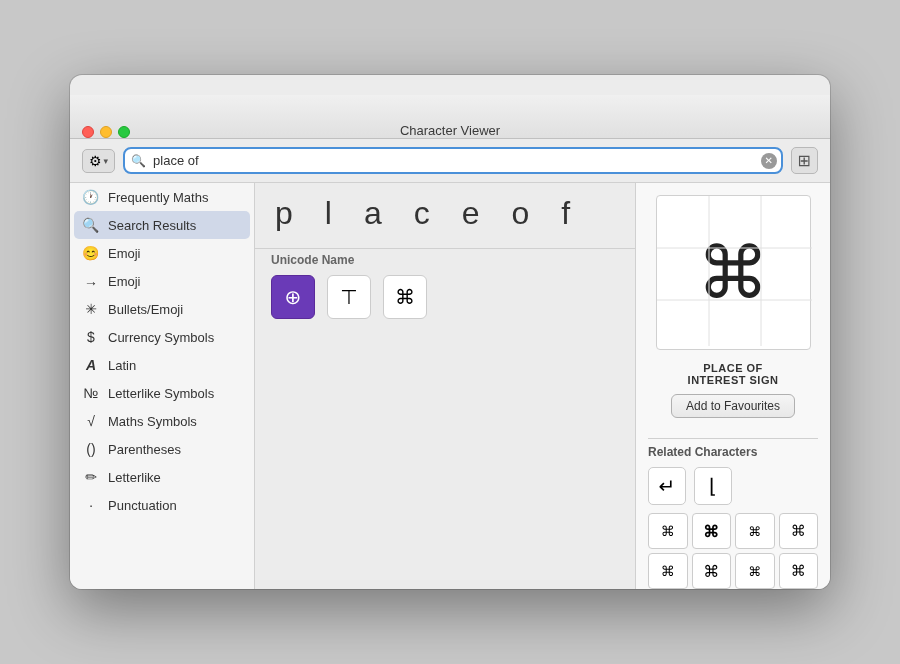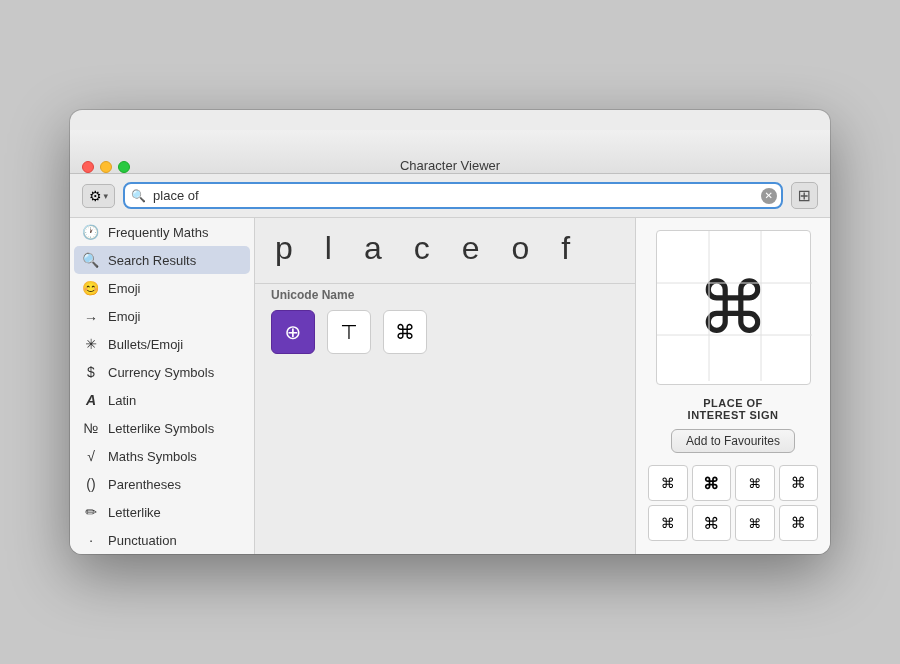--- a/index.html
+++ b/index.html
@@ -437,20 +437,27 @@
           <line x1="0" y1="104" x2="155" y2="104" stroke="#e0e0e0" stroke-width="1"></line>
         </svg>
         <span class="char-preview-inner">⌘</span>
       </div>
       <div class="char-name">
         <span>PLACE OF</span><br>
         <span>INTEREST SIGN</span>
       </div>
       <button class="add-fav-btn">Add to Favourites</button>
 
+      <div class="related-section">
+        <div class="related-header">Related Characters</div>
+        <div class="related-grid">
+          <div class="related-char">↵</div>
+          <div class="related-char">⌊</div>
+        </div>
+      </div>
 
       <div class="font-variation-section">
         <div class="font-variation-grid">
           <div class="fv-char" style="font-size:14px;">⌘</div>
           <div class="fv-char" style="font-size:16px;font-weight:bold;">⌘</div>
           <div class="fv-char" style="font-size:13px;">⌘</div>
           <div class="fv-char" style="font-size:15px;">⌘</div>
           <div class="fv-char" style="font-size:14px;">⌘</div>
           <div class="fv-char" style="font-size:16px;">⌘</div>
           <div class="fv-char" style="font-size:13px;">⌘</div>

